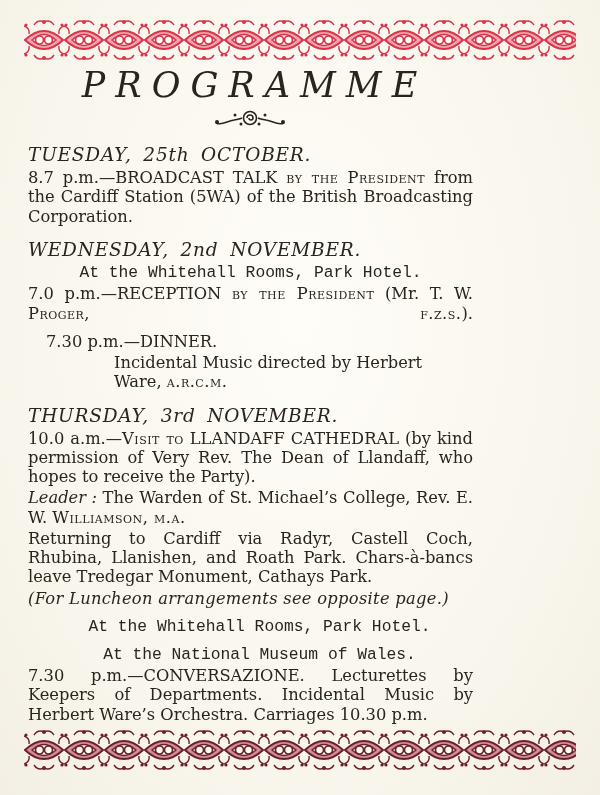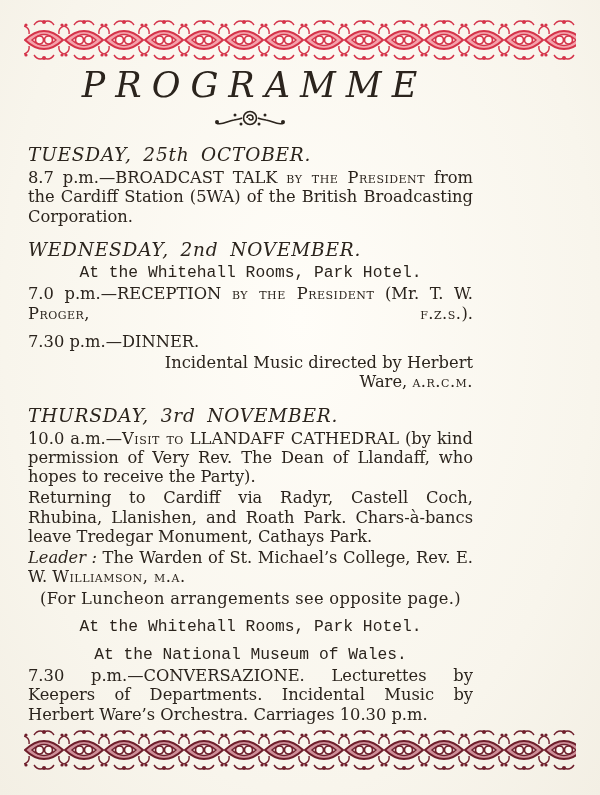--- a/index.html
+++ b/index.html
@@ -41,23 +41,23 @@
     margin:13px 0 3px 0;line-height:1.15;
   }
   .day-section:first-child .day-heading{margin-top:4px;}
   .line{
     font-size:16.3px;line-height:1.18;
     margin:2px 0;
   }
   .entry,.entry-stretch,.bodytext{text-align:justify;}
   .entry-stretch{text-align:justify;text-align-last:justify;}
   .center{text-align:center;font-family:Liberation Mono, monospace;}
-  .center-italic{text-align:center;letter-spacing:0.3px;}
-  .indent{padding-left:86px;text-align:right;}
-  .gap-top{margin-top:9px;}
+  .center-italic{text-align:left;font-style:italic;letter-spacing:0.3px;}
+  .indent{padding-left:86px;}
+  .gap-top{margin-top:9px;margin-left:18px;}
   .seg-sc{font-variant:small-caps;letter-spacing:0.5px;}
   .seg-italic{font-style:italic;}
   
   .bt-fill{fill:var(--bt-light);}
   .bt-core{fill:#fdfaf4;stroke:var(--bt-main);stroke-width:1.4;}
   .bt-line{stroke:var(--bt-main);stroke-width:2;fill:none;}
   .bt-thin{stroke:var(--bt-main);stroke-width:1.4;fill:none;}
   .bt-ring{fill:none;stroke:var(--bt-main);stroke-width:1.7;}
   .bt-dot{fill:var(--bt-main);}
   .bb-fill{fill:var(--bb-light);}
@@ -122,22 +122,22 @@
       <section class="day-section">
         <h2 class="day-heading">WEDNESDAY, 2nd NOVEMBER.</h2>
         <p class="line center"><span class="seg-plain">At the Whitehall Rooms, Park Hotel.</span></p>
         <p class="line entry-stretch"><span class="seg-plain">7.0 p.m.—RECEPTION </span><span class="seg-sc">by the President</span><span class="seg-plain"> (Mr. T. W. </span><span class="seg-sc">Proger, f.z.s.</span><span class="seg-plain">).</span></p>
         <p class="line entry gap-top"><span class="seg-plain">7.30 p.m.—DINNER.</span></p>
         <p class="line indent"><span class="seg-plain">Incidental Music directed by Herbert Ware, </span><span class="seg-sc">a.r.c.m.</span></p>
       </section>
       <section class="day-section">
         <h2 class="day-heading">THURSDAY, 3rd NOVEMBER.</h2>
         <p class="line entry"><span class="seg-plain">10.0 a.m.—</span><span class="seg-sc">Visit to</span><span class="seg-plain"> LLANDAFF CATHEDRAL (by kind permission of Very Rev. The Dean of Llandaff, who hopes to receive the Party).</span></p>
+        <p class="line entry"><span class="seg-italic">Leader :</span><span class="seg-plain"> The Warden of St. Michael’s College, Rev. E. W. </span><span class="seg-sc">Williamson, m.a.</span></p>
         <p class="line entry"><span class="seg-plain">Returning to Cardiff via Radyr, Castell Coch, Rhubina, Llanishen, and Roath Park.  Chars-à-bancs leave Tredegar Monument, Cathays Park.</span></p>
-        <p class="line entry"><span class="seg-italic">Leader :</span><span class="seg-plain"> The Warden of St. Michael’s College, Rev. E. W. </span><span class="seg-sc">Williamson, m.a.</span></p>
         <p class="line center-italic"><span class="seg-plain">(For Luncheon arrangements see opposite page.)</span></p>
         <p class="line center gap-top"><span class="seg-plain">At the Whitehall Rooms, Park Hotel.</span></p>
         <p class="line center gap-top"><span class="seg-plain">At the National Museum of Wales.</span></p>
         <p class="line entry"><span class="seg-plain">7.30 p.m.—CONVERSAZIONE.  Lecturettes by Keepers of Departments. Incidental Music by Herbert Ware’s Orchestra.  Carriages 10.30 p.m.</span></p>
       </section>
       <section class="day-section">
         <h2 class="day-heading">FRIDAY, 4th NOVEMBER.</h2>
       </section>
     </div>
 

